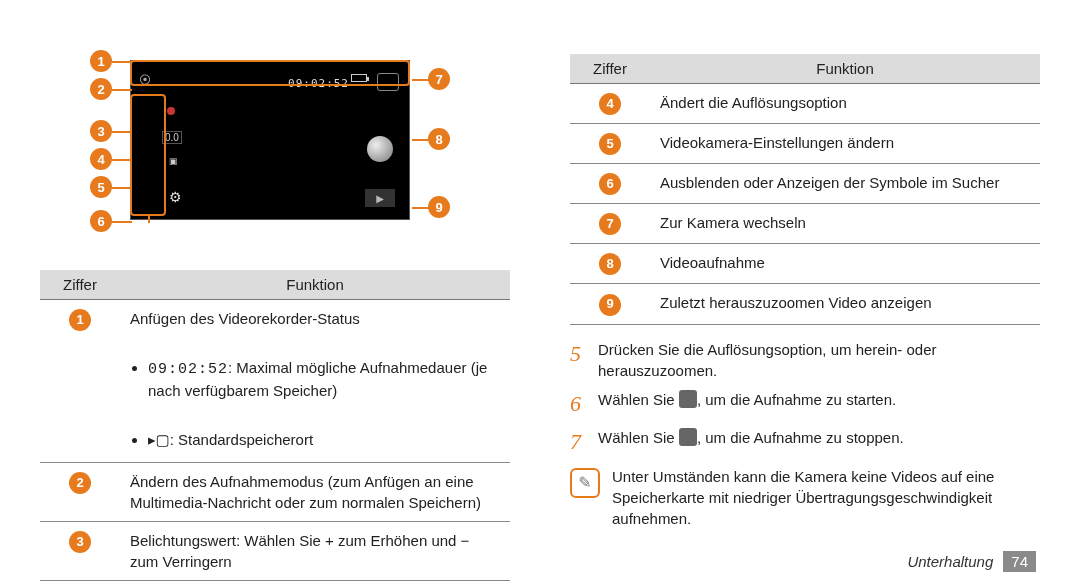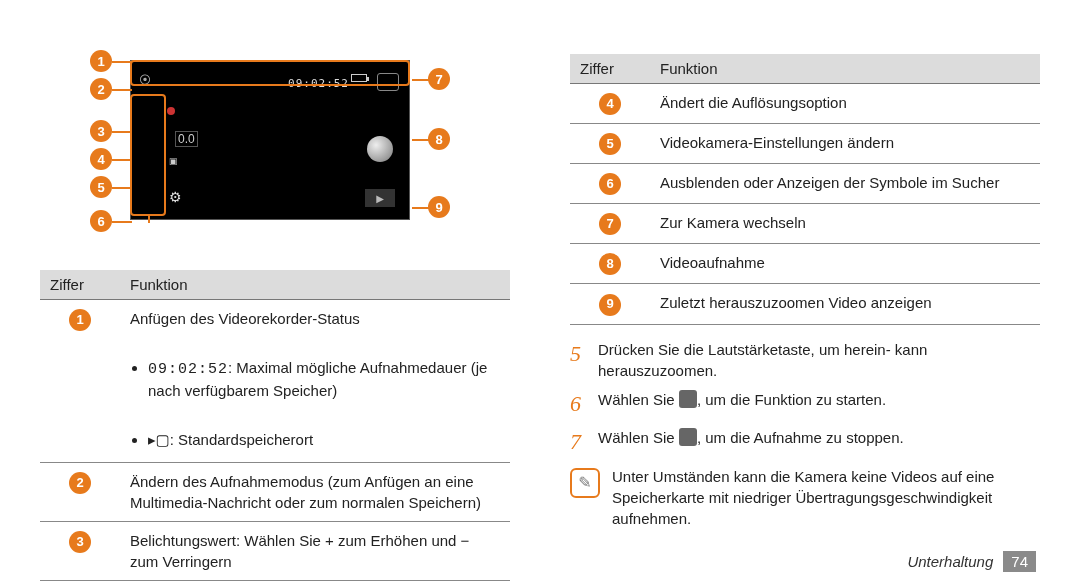--- a/index.html
+++ b/index.html
@@ -83,33 +83,33 @@
     position: absolute; right: 14px; bottom: 12px;
     width: 30px; height: 18px; background:#333;
     display:flex; align-items:center; justify-content:center;
     color:#bbb; font-size:10px;
   }
   .cam-switch {
     position:absolute; right:10px; top:12px;
     width:22px; height:18px; border:1px solid #888; border-radius:3px;
   }
   .cam-gear { position:absolute; left:38px; bottom:14px; color:#ddd; font-size:14px;}
-  .cam-ev { position:absolute; left:44px; top:70px; color:#ccc; font-size:12px; border:1px solid #555; padding:0 2px;}
+  .cam-ev { position:absolute; left:31px; top:70px; color:#ccc; font-size:10px; border:1px solid #555; padding:0 2px;}
   .cam-loc { position:absolute; left:38px; top:95px; color:#ccc; font-size:9px;}
   .cam-mode { position:absolute; left:36px; top:46px; width:8px; height:8px; border-radius:50%; background:#c33;}
 
   
   table.ref {
     width: 100%;
     border-collapse: collapse;
     margin-top: 4px;
   }
   table.ref th {
     background: #dcdcdc;
-    text-align: left;
+    text-align: center;
     font-weight: normal;
     padding: 6px 10px;
     border-bottom: 1px solid #777;
   }
   table.ref th:first-child { width: 80px; }
   table.ref td {
     padding: 8px 10px;
     border-bottom: 1px solid #888;
     vertical-align: top;
     line-height: 1.4;
@@ -278,26 +278,26 @@
         <td style="text-align:center;"><span class="num-badge">9</span></td>
         <td>Zuletzt herauszuzoomen Video anzeigen</td>
       </tr>
     </tbody>
       </table>
 
     <div style="height:14px;"></div>
 
     <div class="step">
       <div class="step-num">5</div>
-      <div>Drücken Sie die Lautstärketaste, um herein- kann herauszuzoomen.</div>
+      <div>Drücken Sie die Auflösungsoption, um herein- oder herauszuzoomen.</div>
     </div>
     <div class="step">
       <div class="step-num">6</div>
       <div>
-        <span>Wählen Sie </span><span class="inline-icon"></span><span>, um die Funktion zu starten.</span>
+        <span>Wählen Sie </span><span class="inline-icon"></span><span>, um die Aufnahme zu starten.</span>
       </div>
     </div>
     <div class="step">
       <div class="step-num">7</div>
       <div>
         <span>Wählen Sie </span><span class="inline-icon"></span><span>, um die Aufnahme zu stoppen.</span>
       </div>
     </div>
 
     <div class="note">

